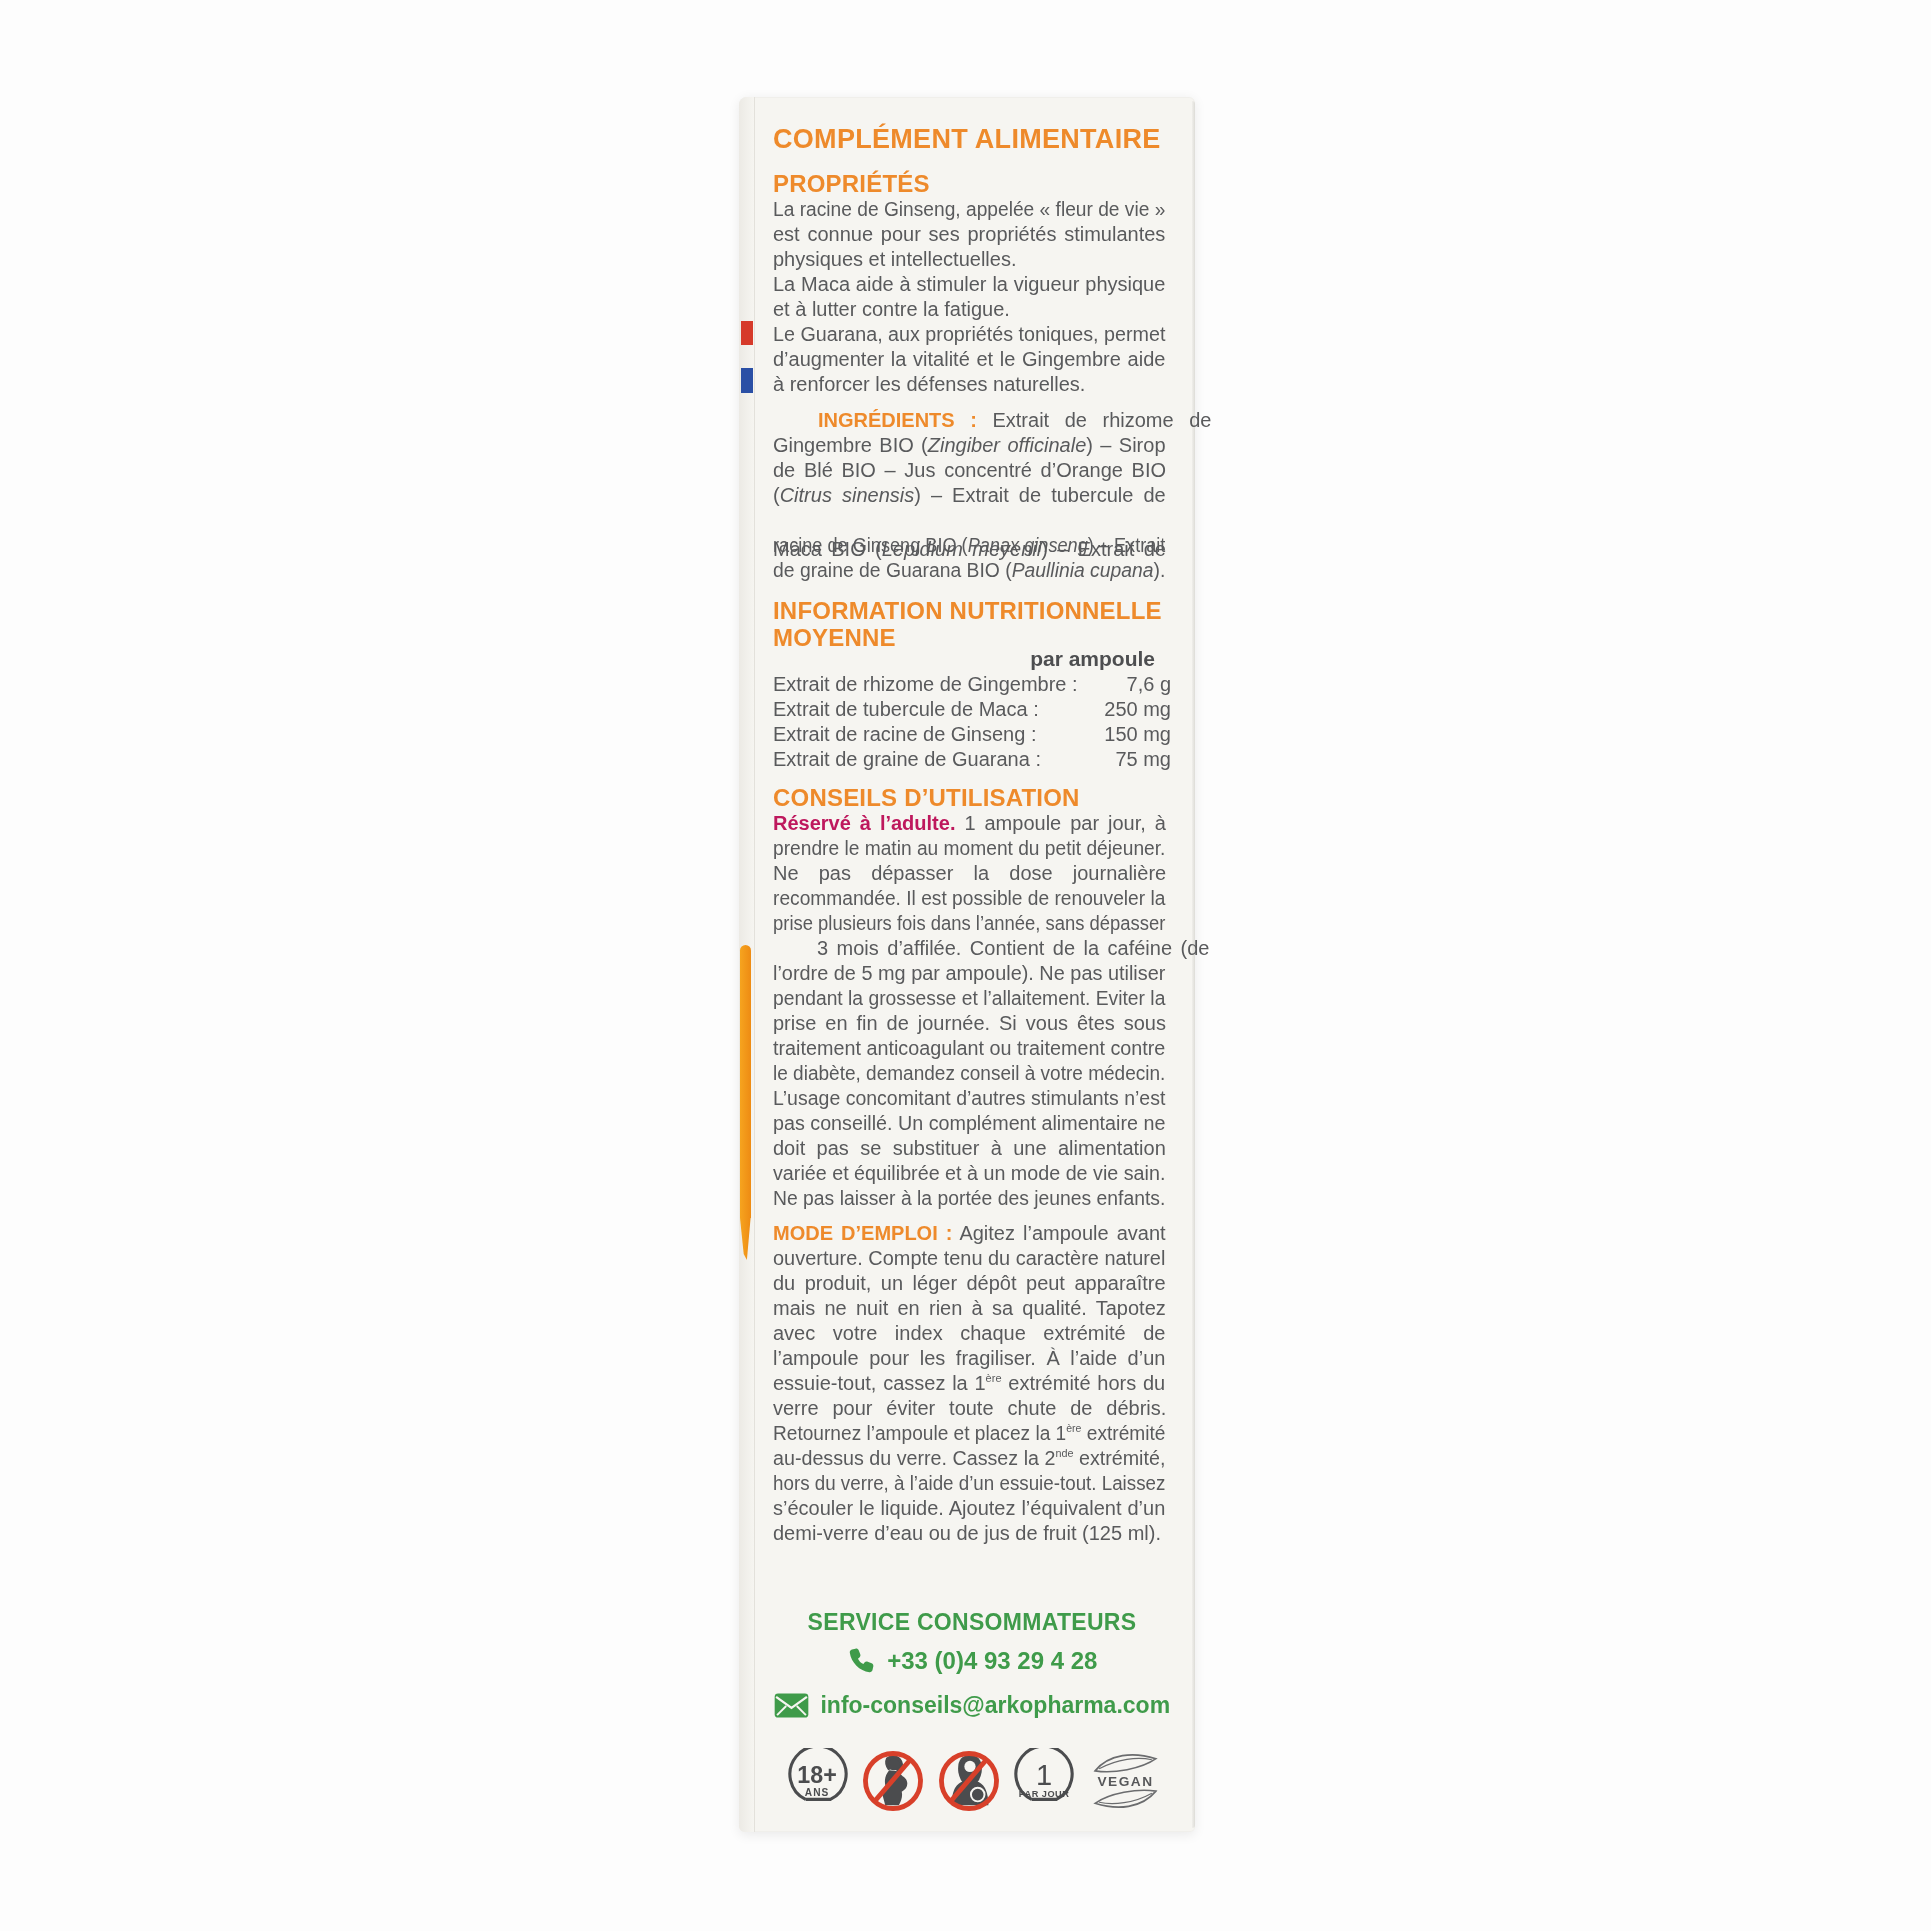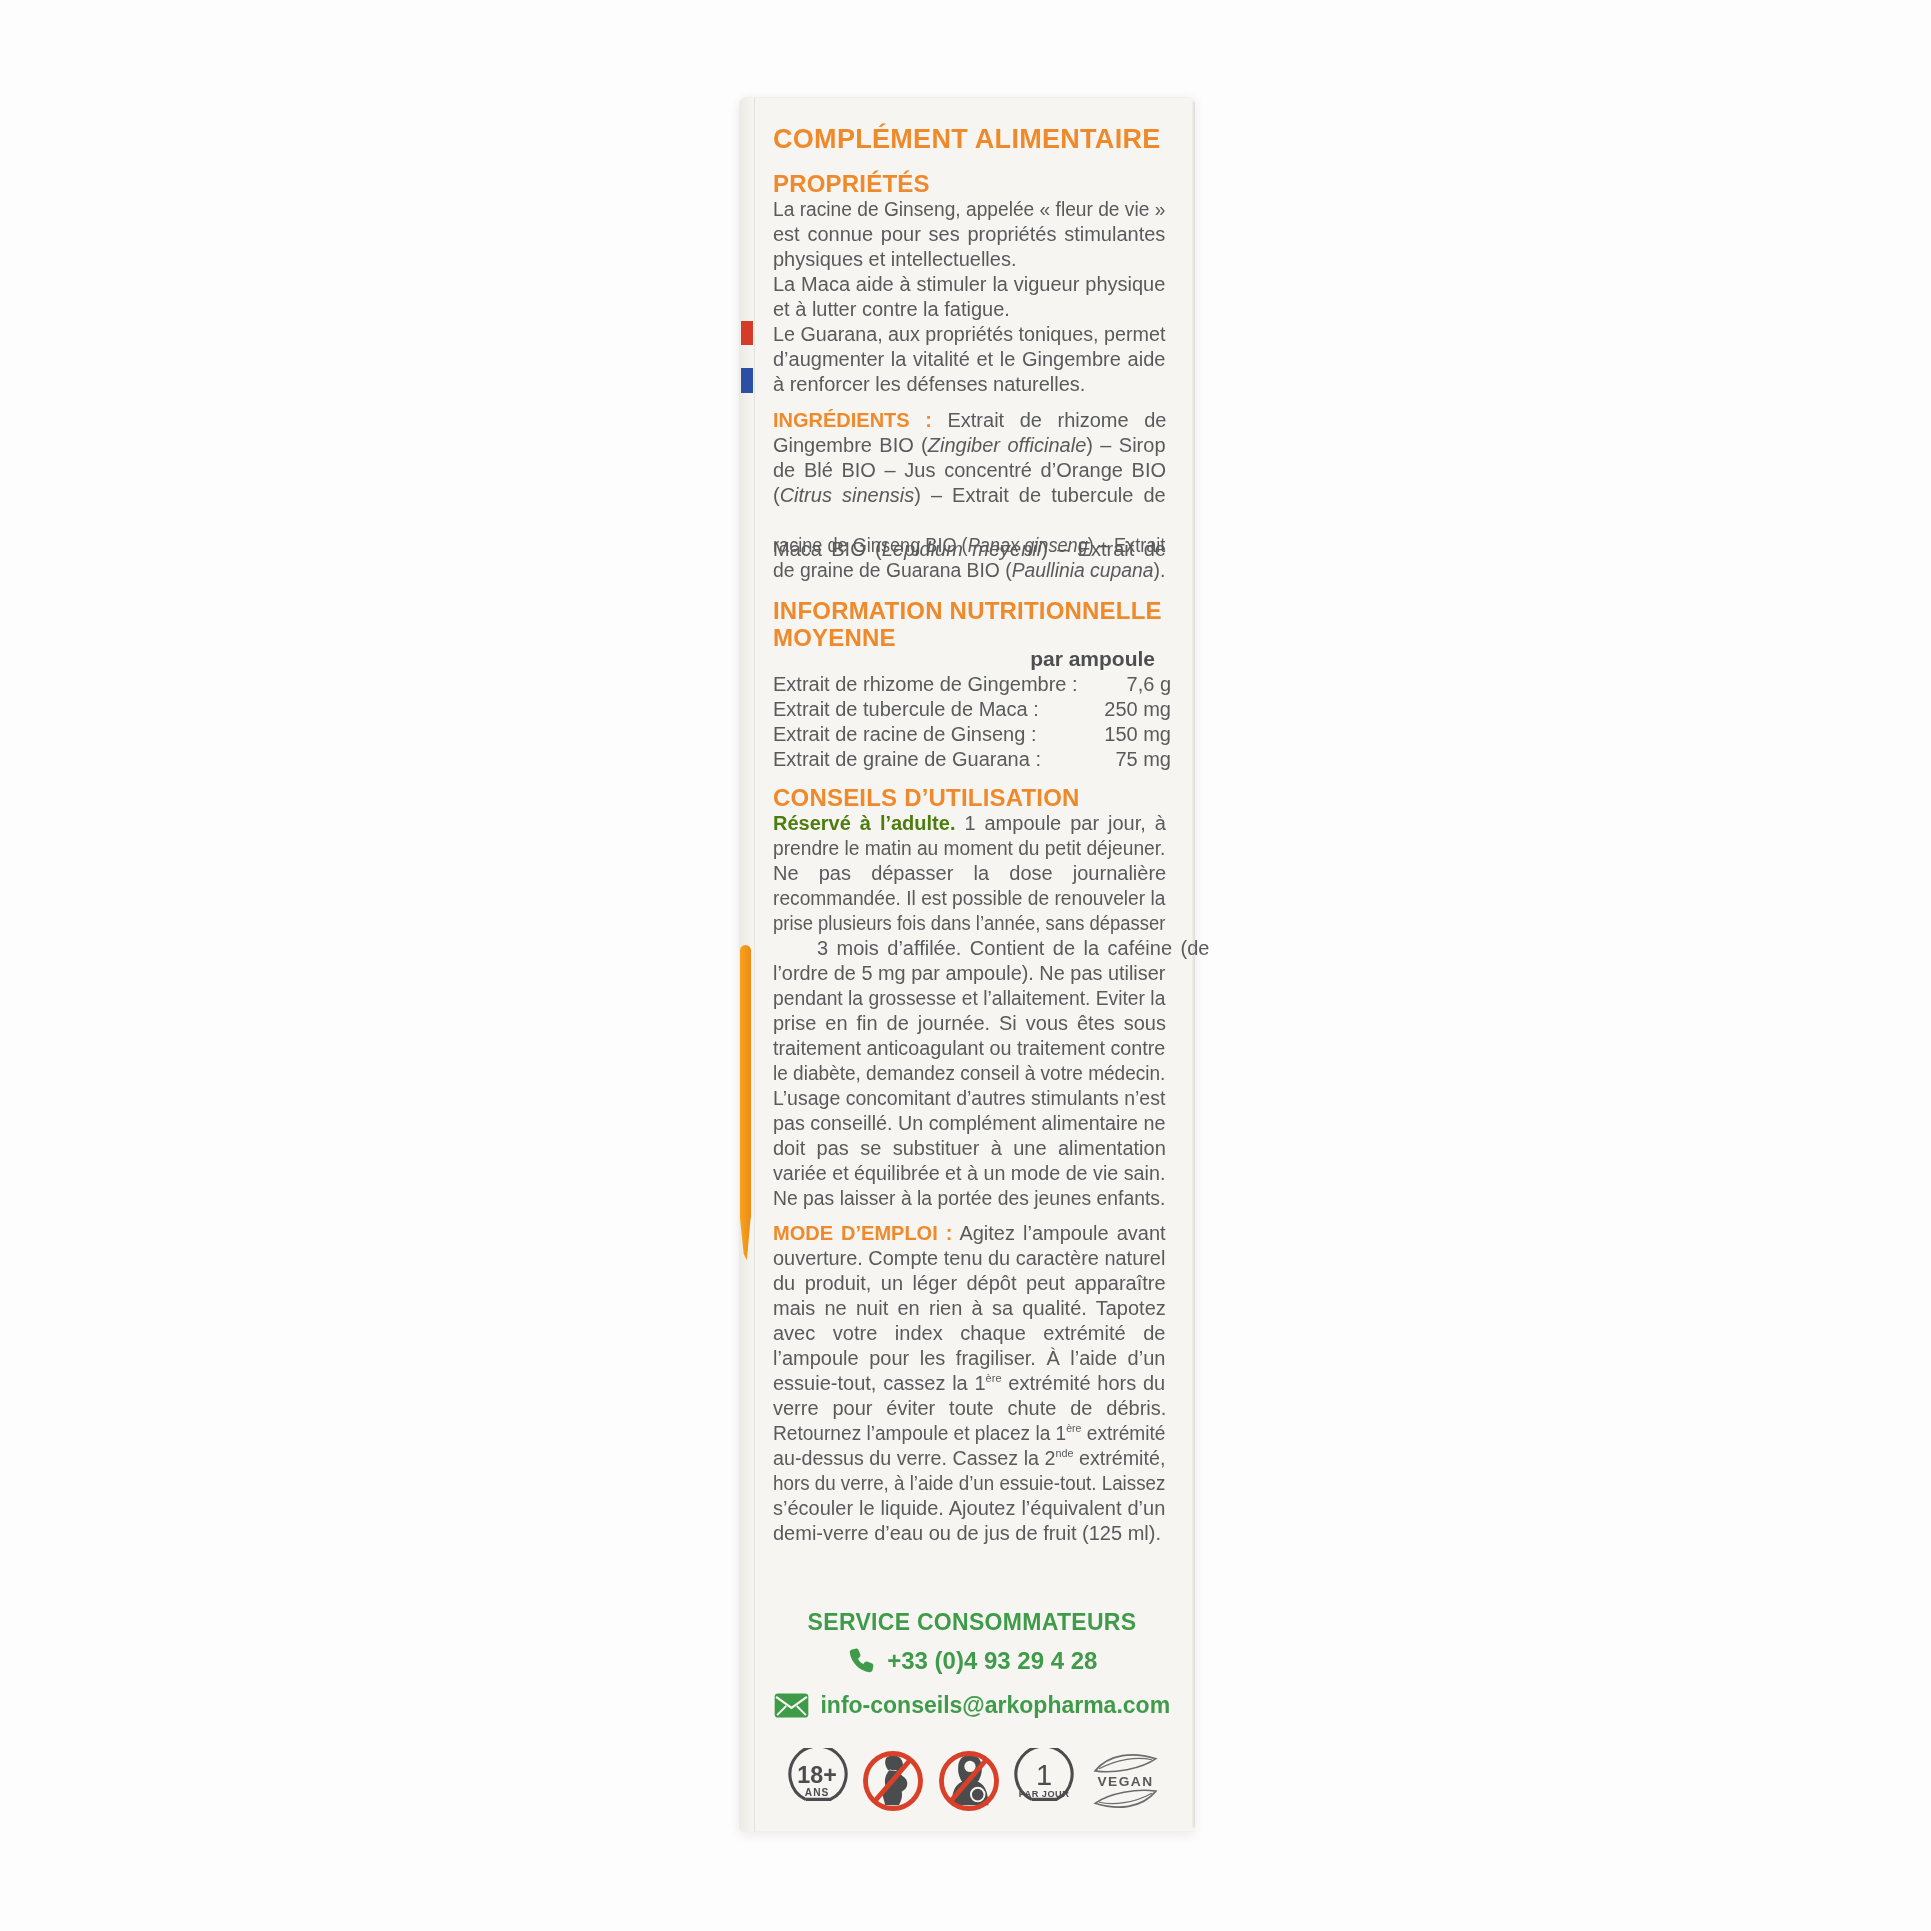--- a/index.html
+++ b/index.html
@@ -23,21 +23,21 @@
        clip-path:polygon(0 0,100% 0,65% 100%,35% 86%);}
   .content{position:absolute;left:34px;top:0;width:398px;}
   .abs{position:absolute;left:0;width:398px;}
   .title{font-size:27px;font-weight:bold;color:#ee8a2b;letter-spacing:0.3px;}
   .h-orange{font-size:24px;font-weight:bold;color:#ee8a2b;letter-spacing:0.2px;line-height:27px;}
   .body-lines{font-size:20px;line-height:25px;color:#595a5c;}
   .tline{height:25px;line-height:25px;white-space:nowrap;overflow:visible;}
   .tline .ln{display:inline-block;transform-origin:left center;white-space:nowrap;}
   .tline i{font-style:italic;}
   .o{color:#ee8a2b;font-weight:bold;}
-  .b{font-weight:bold;color:#4d7c0f;}
+  .b{font-weight:bold;color:#be185d;}
   sup{font-size:0.55em;vertical-align:super;line-height:0;}
   .par-ampoule{position:absolute;right:16px;text-align:right;font-size:21px;font-weight:bold;color:#4d4e50;}
   .nrows{font-size:20px;color:#595a5c;}
   .nrow{display:flex;justify-content:space-between;height:25px;line-height:25px;}
   .service-h{font-size:23px;font-weight:bold;color:#3f9b4a;text-align:center;letter-spacing:0.3px;}
   .contact-row{display:flex;align-items:center;justify-content:center;gap:11.6px;
        color:#3f9b4a;font-weight:bold;}
   .contact-row.phone{font-size:24px;}
   .contact-row.email{font-size:23px;}
   .badges{display:flex;align-items:center;gap:13.5px;margin-left:13.5px;}
@@ -65,21 +65,21 @@
           <div class="tline"><span class="ln" style="word-spacing: 2.2px;">est connue pour ses propriétés stimulantes</span></div>
           <div class="tline rag"><span class="ln">physiques et intellectuelles.</span></div>
           <div class="tline"><span class="ln" style="word-spacing: 0.3px;">La Maca aide à stimuler la vigueur physique</span></div>
           <div class="tline rag"><span class="ln">et à lutter contre la fatigue.</span></div>
           <div class="tline"><span class="ln" style="transform: scaleX(0.98583);">Le Guarana, aux propriétés toniques, permet</span></div>
           <div class="tline"><span class="ln" style="word-spacing: 1.1px;">d’augmenter la vitalité et le Gingembre aide</span></div>
           <div class="tline rag"><span class="ln">à renforcer les défenses naturelles.</span></div>
         </div>
 
       <div class="abs body-lines" style="top:311px;">
-          <div class="tline"><span class="ln" style="word-spacing: 10px;"><span class="o">INGRÉDIENTS :</span> Extrait de rhizome de</span></div>
+          <div class="tline"><span class="ln" style="word-spacing: 10px; margin-left: 45px;"><span class="o">INGRÉDIENTS :</span> Extrait de rhizome de</span></div>
           <div class="tline"><span class="ln" style="word-spacing: 1.8px;">Gingembre BIO (<i>Zingiber officinale</i>) – Sirop</span></div>
           <div class="tline"><span class="ln" style="word-spacing: 3.1px;">de Blé BIO – Jus concentré d’Orange BIO</span></div>
           <div class="tline"><span class="ln" style="word-spacing: 4.5px;">(<i>Citrus sinensis</i>) – Extrait de tubercule de</span></div>
           <div class="tline"><span class="ln" style="word-spacing: 3.8px; margin-top: 29px;">Maca BIO (<i>Lepidium meyenii</i>) – Extrait de</span></div>
           <div class="tline"><span class="ln" style="transform: scaleX(0.907302);">racine de Ginseng BIO (<i>Panax ginseng</i>) – Extrait</span></div>
           <div class="tline rag"><span class="ln" style="transform: scaleX(0.966852);">de graine de Guarana BIO (<i>Paullinia cupana</i>).</span></div>
         </div>
 
       <div class="abs h-orange" style="top:500px;">
         <div>INFORMATION NUTRITIONNELLE</div>

